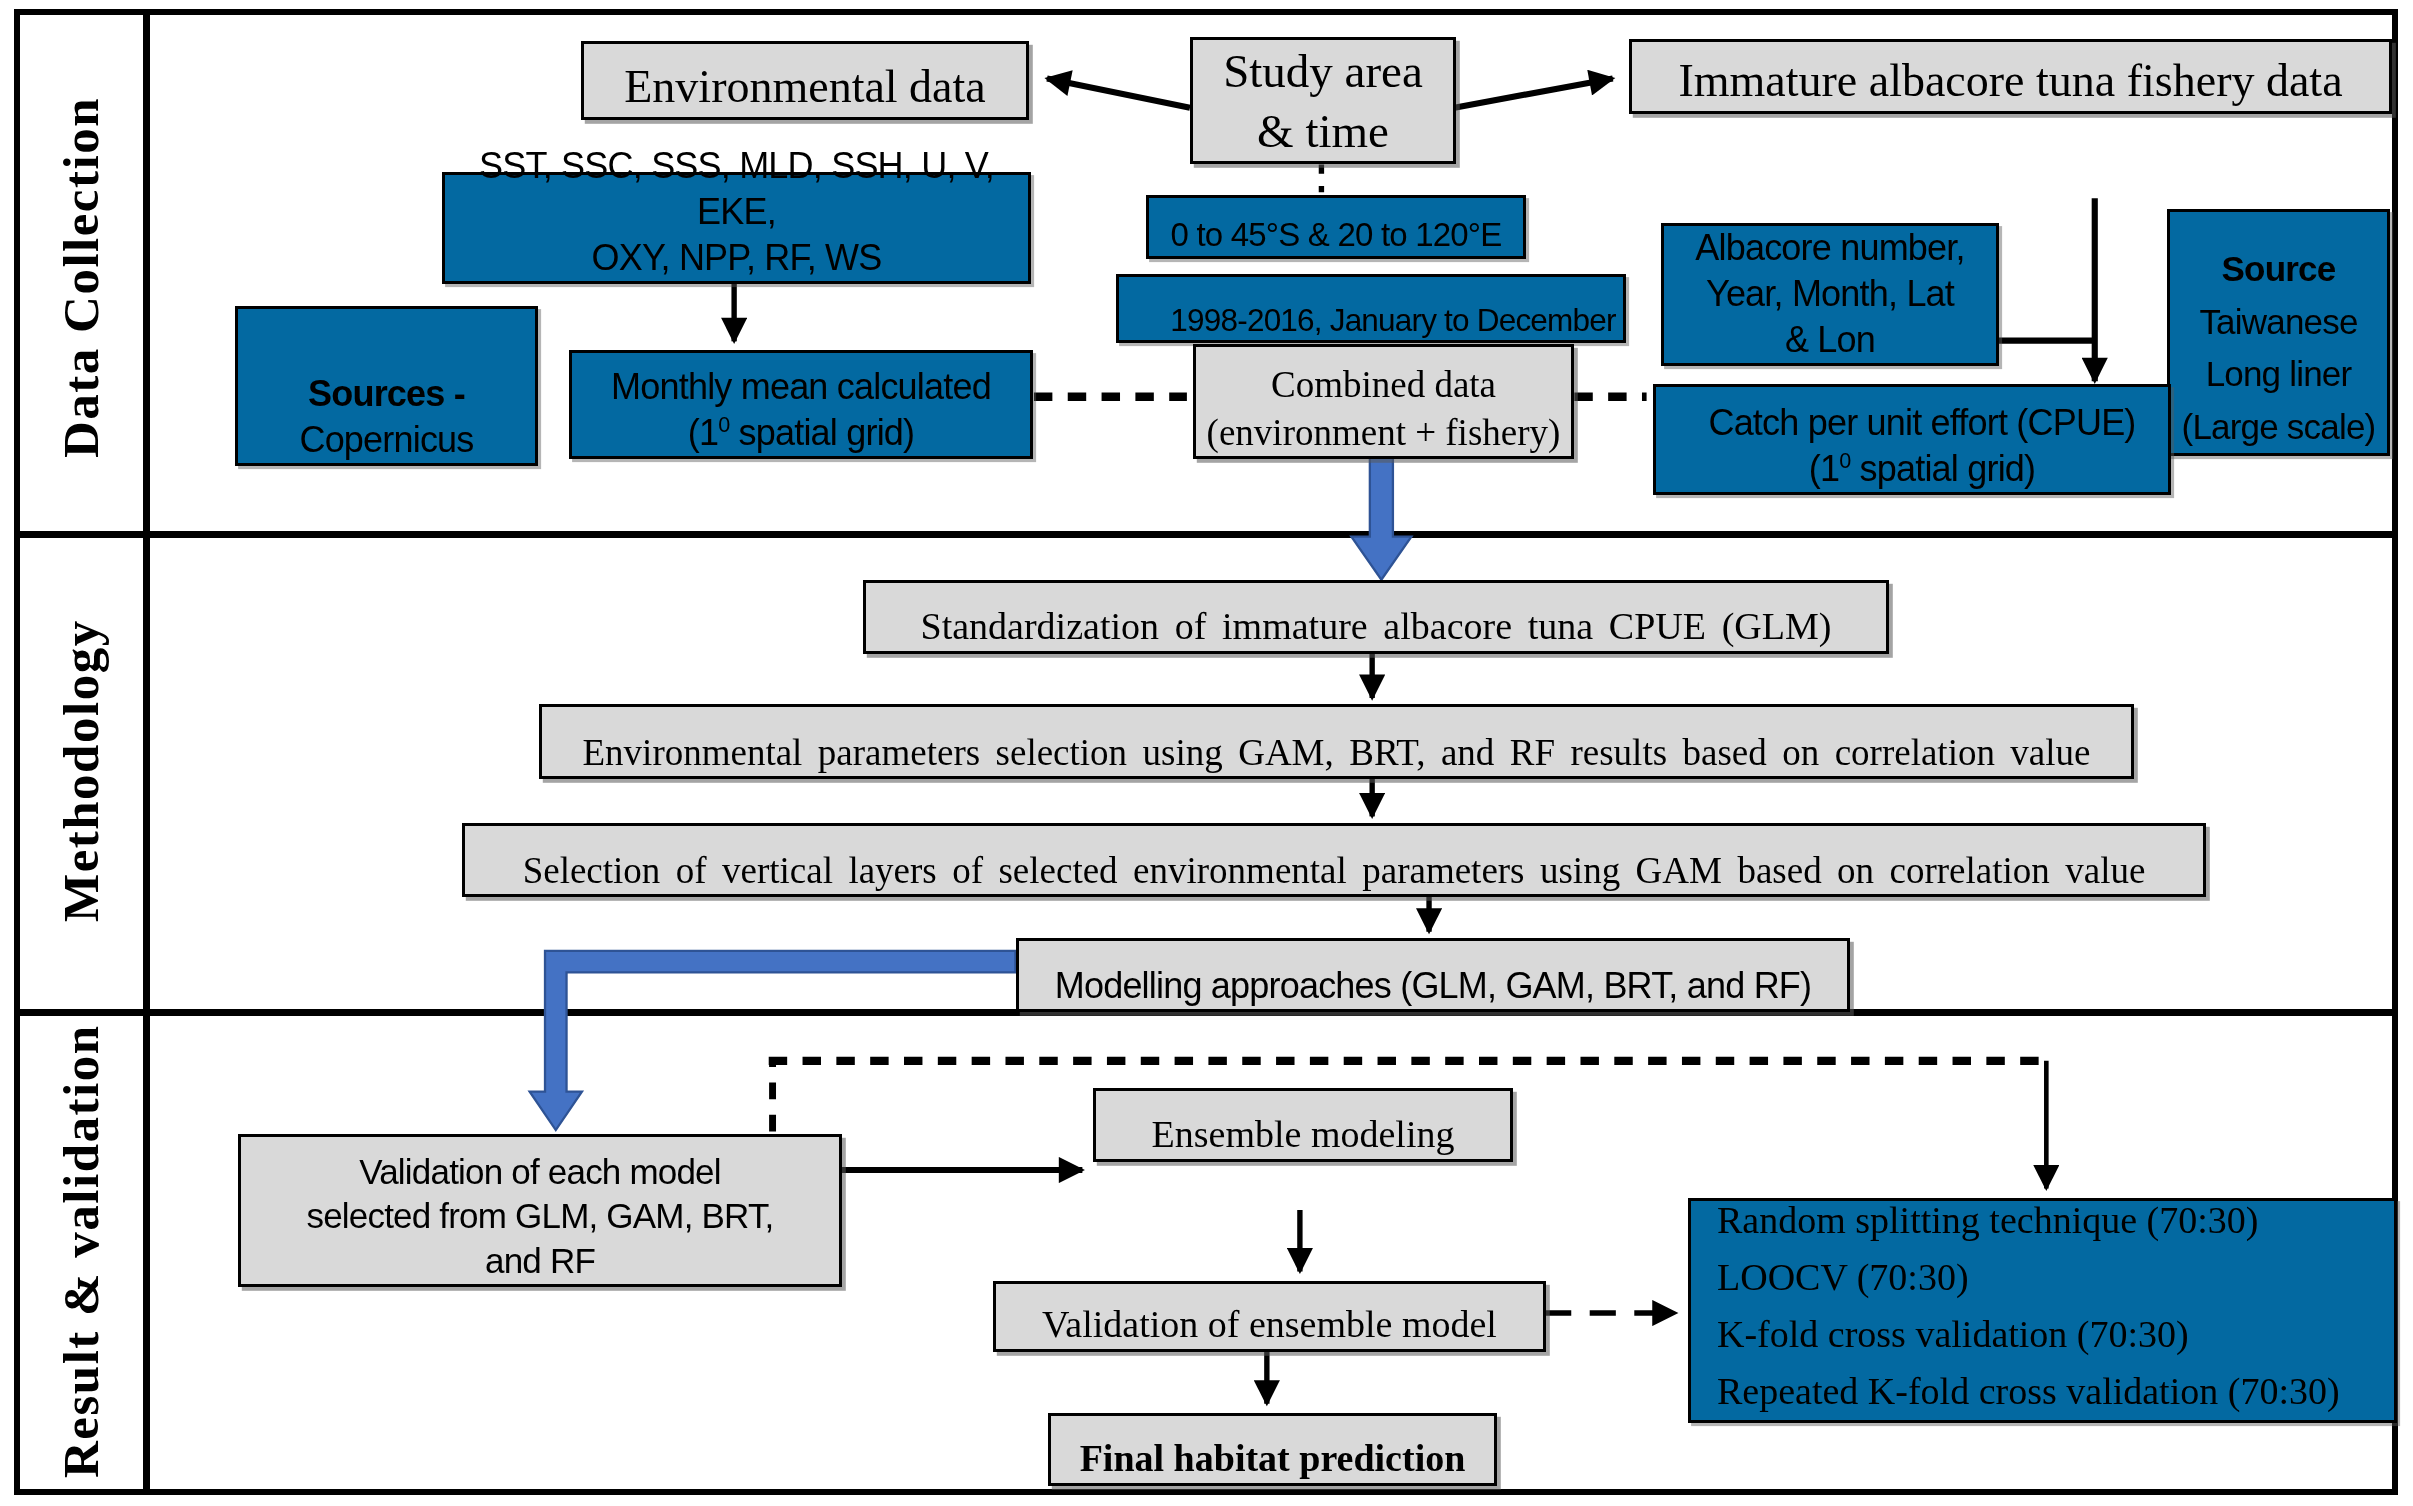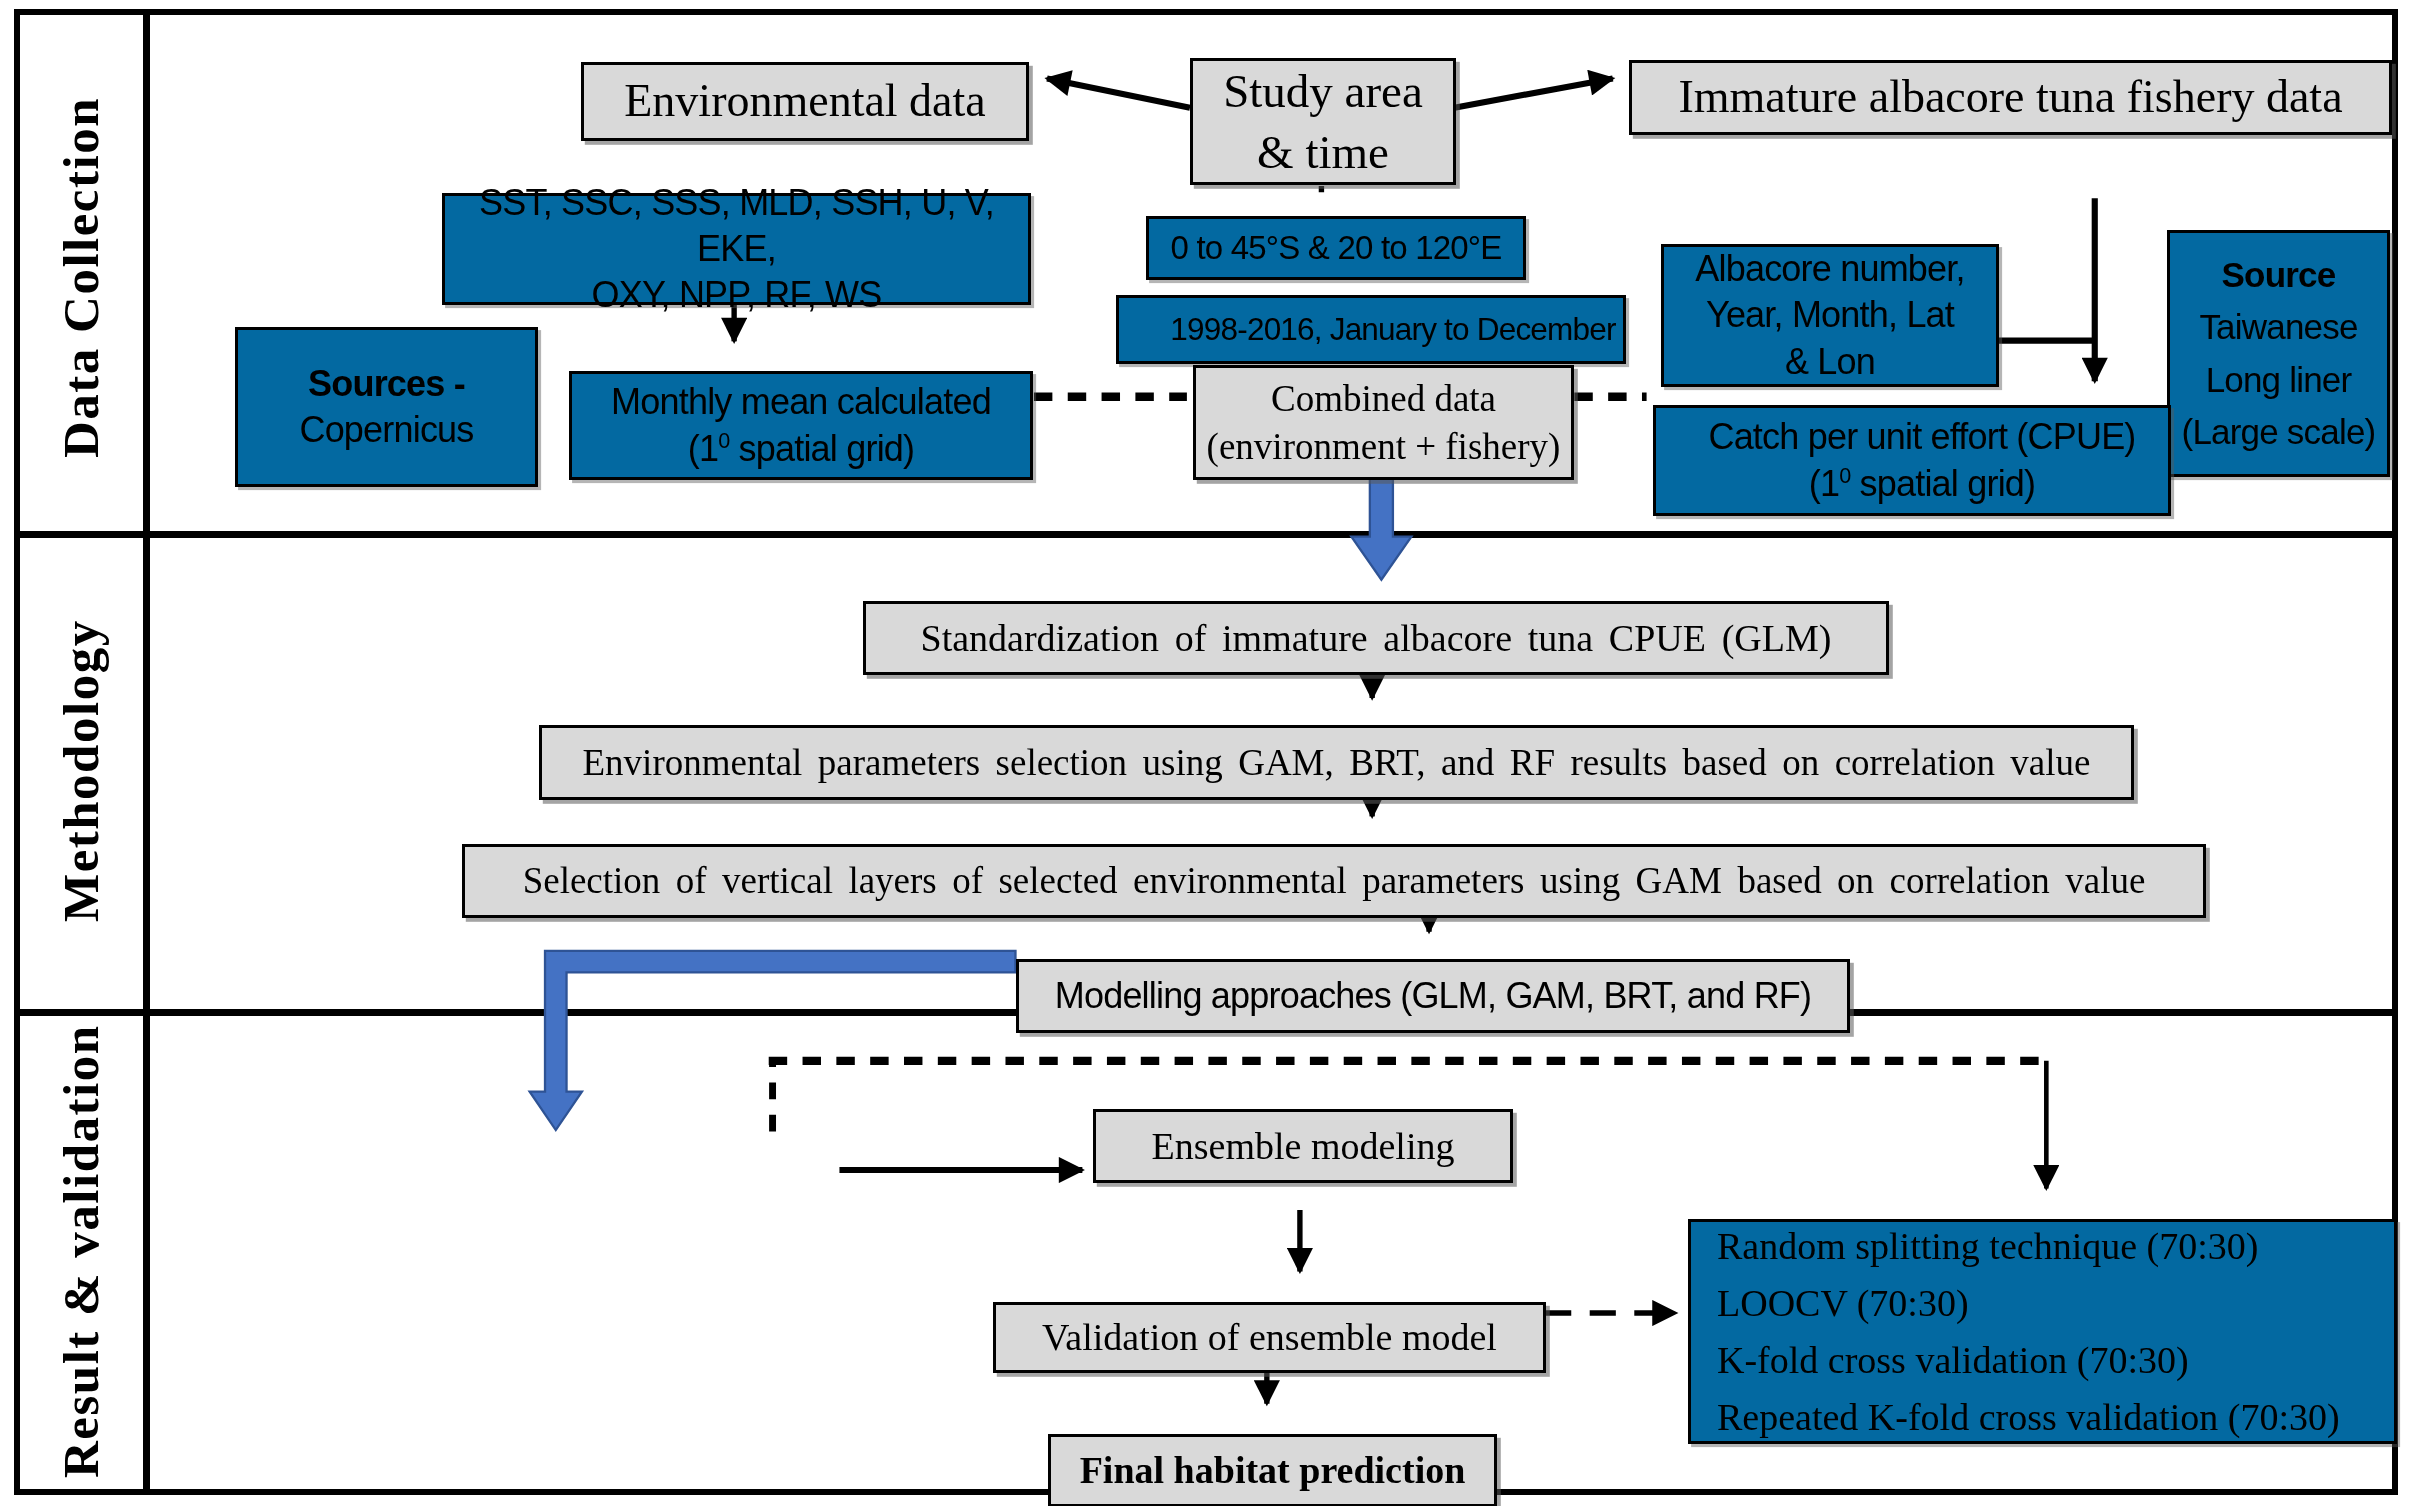--- a/index.html
+++ b/index.html
@@ -4,22 +4,22 @@
 <style>
   html,body{margin:0;padding:0;background:#fff;}
   #canvas{position:relative;width:2413px;height:1506px;background:#fff;overflow:hidden;
           font-family:"Liberation Sans",sans-serif;color:#000;}
   .frame{position:absolute;left:14px;top:9.2px;right:15.4px;bottom:10.8px;border:6.2px solid #000;}
   .vdiv{position:absolute;left:143px;top:9.2px;width:7px;height:1486px;background:#000;}
   .hdiv{position:absolute;left:14px;right:15.4px;height:7px;background:#000;}
   .seclabel{position:absolute;left:23px;width:115px;display:flex;align-items:center;justify-content:center;
             writing-mode:vertical-rl;transform:rotate(180deg);
             font-family:"Liberation Serif",serif;font-weight:bold;font-size:51px;letter-spacing:1.5px;}
-  .box{position:absolute;display:flex;flex-direction:column;align-items:center;justify-content:center;
-       border:3.8px solid #000;text-align:center;line-height:1.28;margin-top:21px;}
+  .box{position:absolute;display:flex;flex-direction:column;align-items:center;justify-content:flex-end;
+       border:3.8px solid #000;text-align:center;line-height:1.28;}
   .gray{background:#d9d9d9;box-shadow:3.8px 3.8px 0 rgba(90,90,90,.55);}
   .white{background:#0369a1;box-shadow:3.1px 3.1px 0 rgba(90,90,90,.45);}
   .serif{font-family:"Liberation Serif",serif;}
   .sans{font-family:"Liberation Sans",sans-serif;letter-spacing:-0.8px;}
   .b{font-weight:bold;}
   svg.connectors{position:absolute;left:0;top:0;pointer-events:none;}
   sup{font-size:60%;vertical-align:super;}
   .listbox{align-items:flex-start;text-align:left;padding-left:26px;line-height:1.5;}
 </style>
 </head>
@@ -146,20 +146,25 @@
   </div>
 
   <div class="box gray serif" style="left:462px;top:823px;width:1738px;height:68px;font-size:37px;word-spacing:6.2px;">
     <span>Selection of vertical layers of selected environmental parameters using GAM based on correlation value</span>
   </div>
 
   <div class="box gray sans" style="left:1016px;top:938px;width:828px;height:68px;font-size:36px;">
     <span>Modelling approaches (GLM, GAM, BRT, and RF)</span>
   </div>
 
+  <div class="box gray sans" style="left:238px;top:1134px;width:598px;height:147px;font-size:35px;">
+    <span>Validation of each model</span>
+    <span>selected from GLM, GAM, BRT,</span>
+    <span>and RF</span>
+  </div>
 
   <div class="box gray serif" style="left:1093px;top:1088px;width:414px;height:68px;font-size:38px;">
     <span>Ensemble modeling</span>
   </div>
 
   <div class="box gray serif" style="left:993px;top:1281px;width:547px;height:65px;font-size:38px;">
     <span>Validation of ensemble model</span>
   </div>
 
   <div class="box gray serif" style="left:1048px;top:1413px;width:443px;height:67px;font-size:38px;font-weight:bold;">

